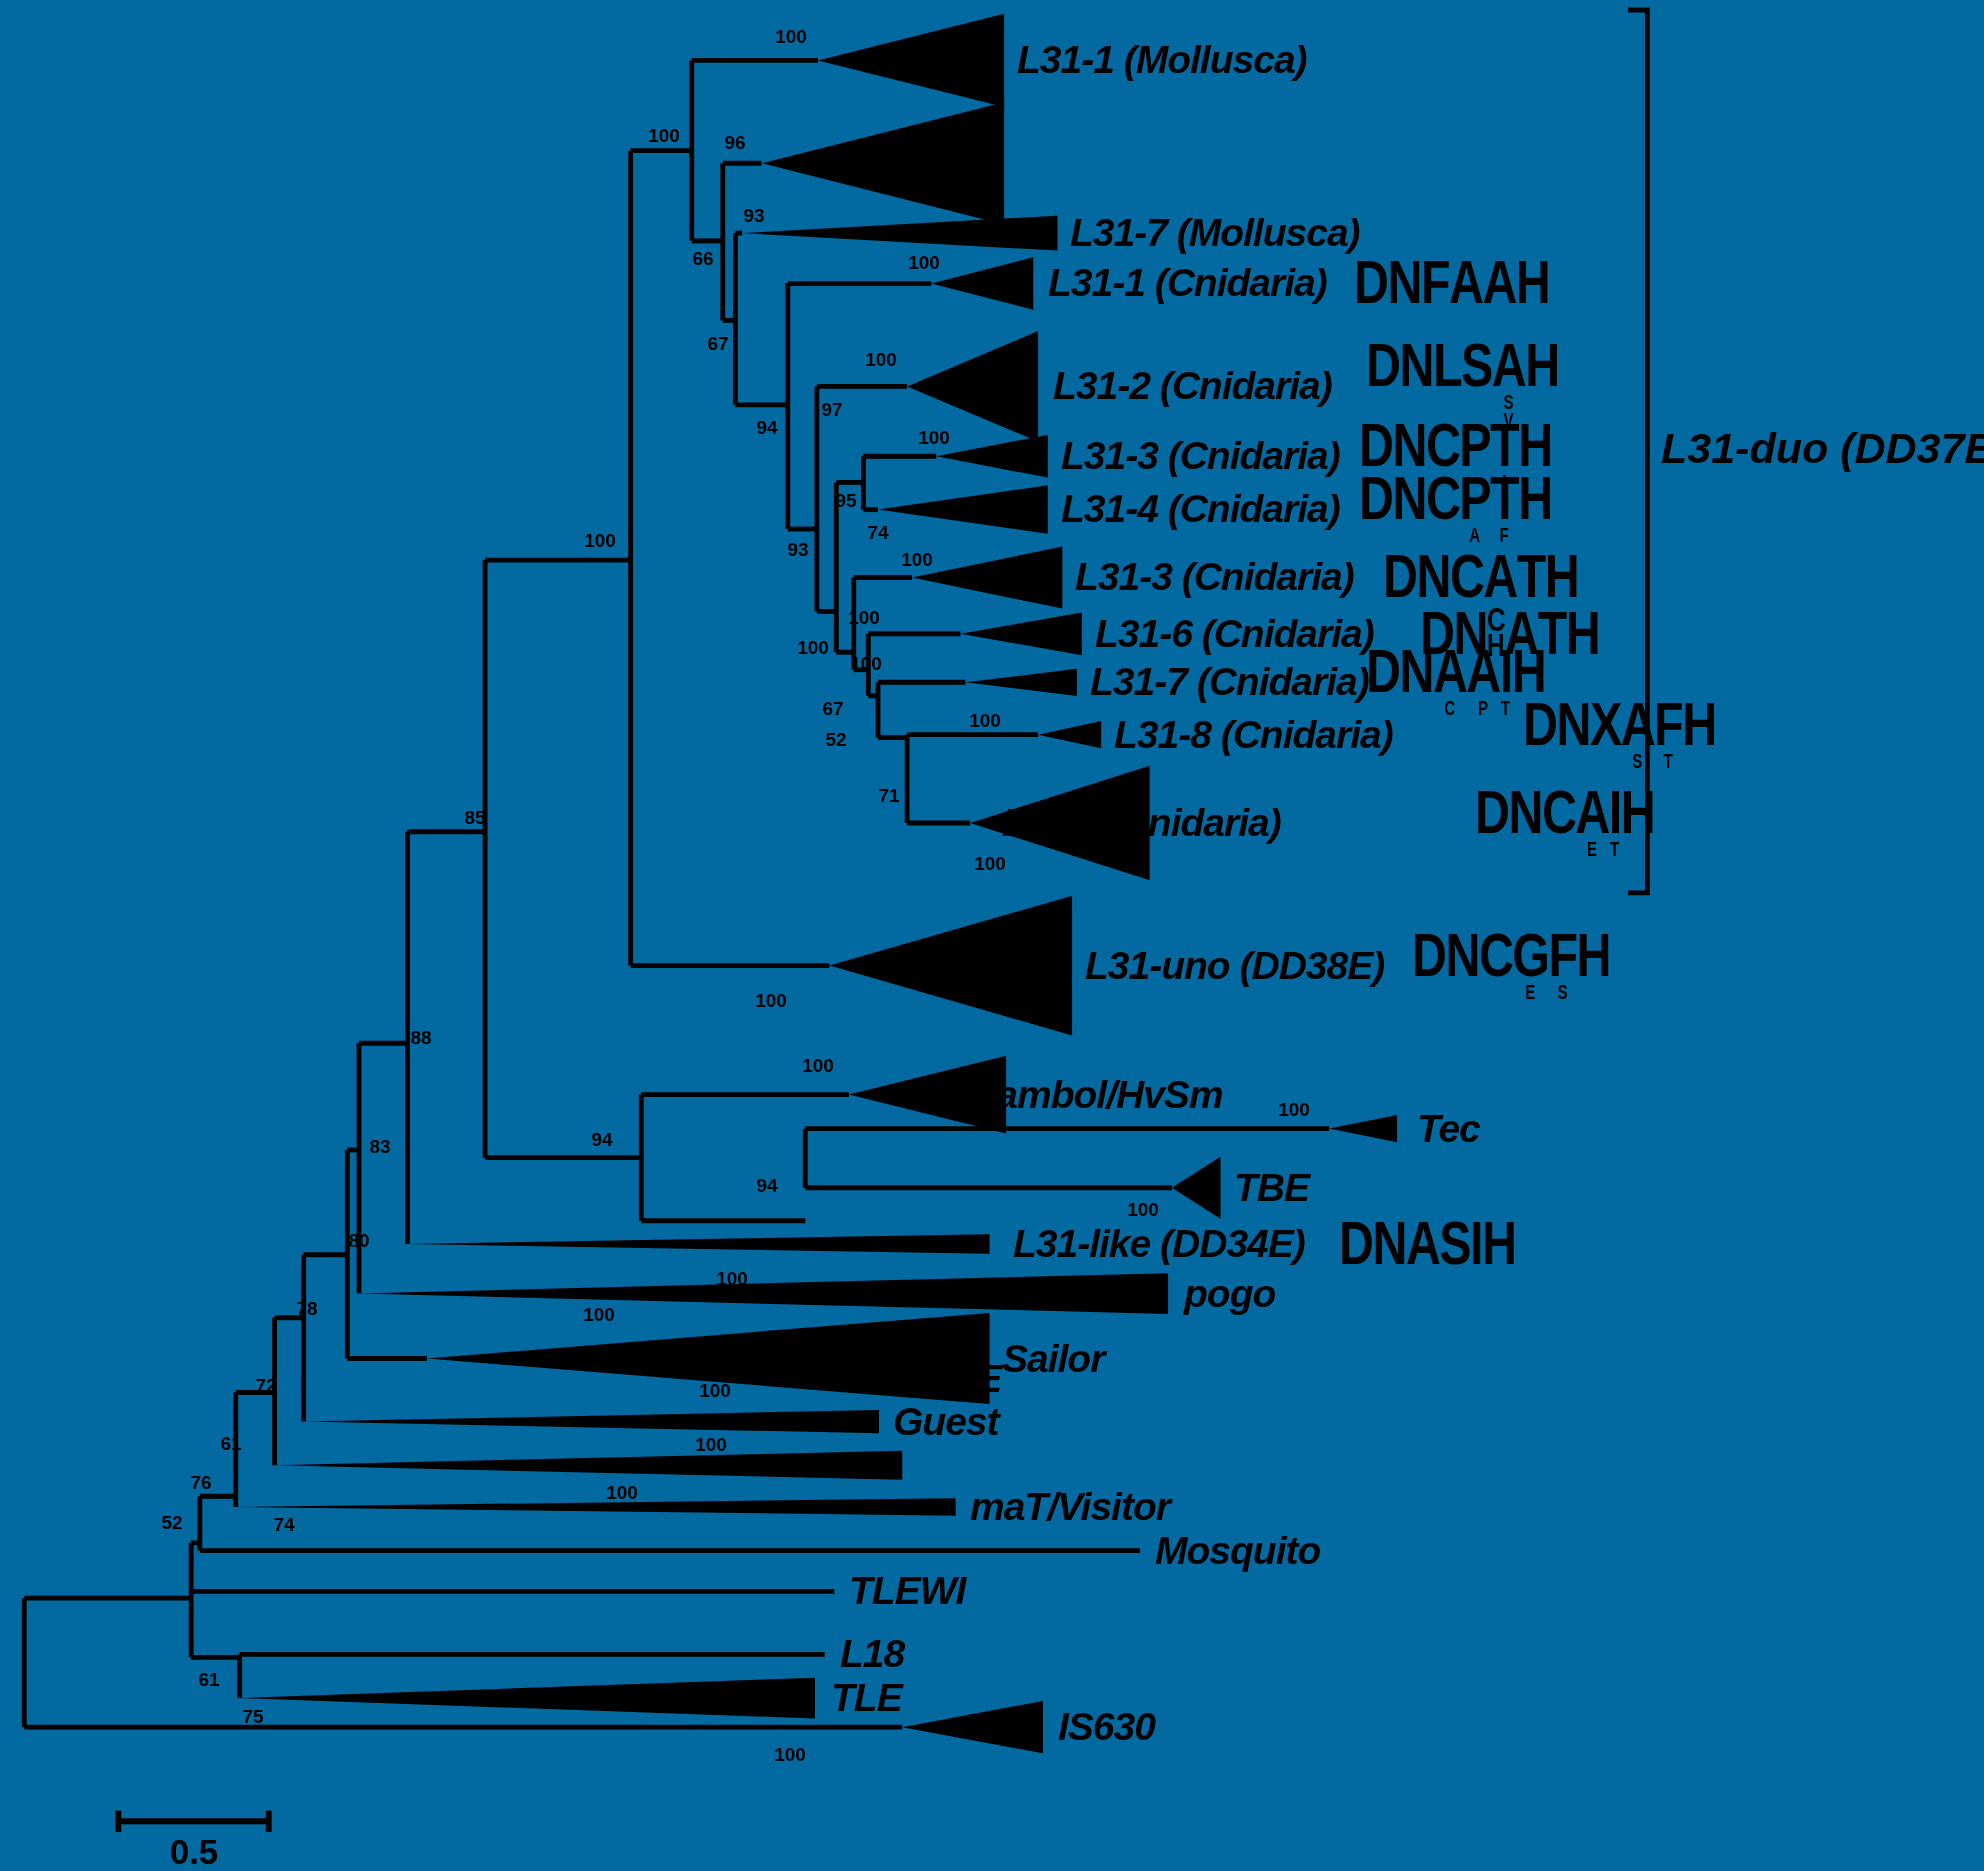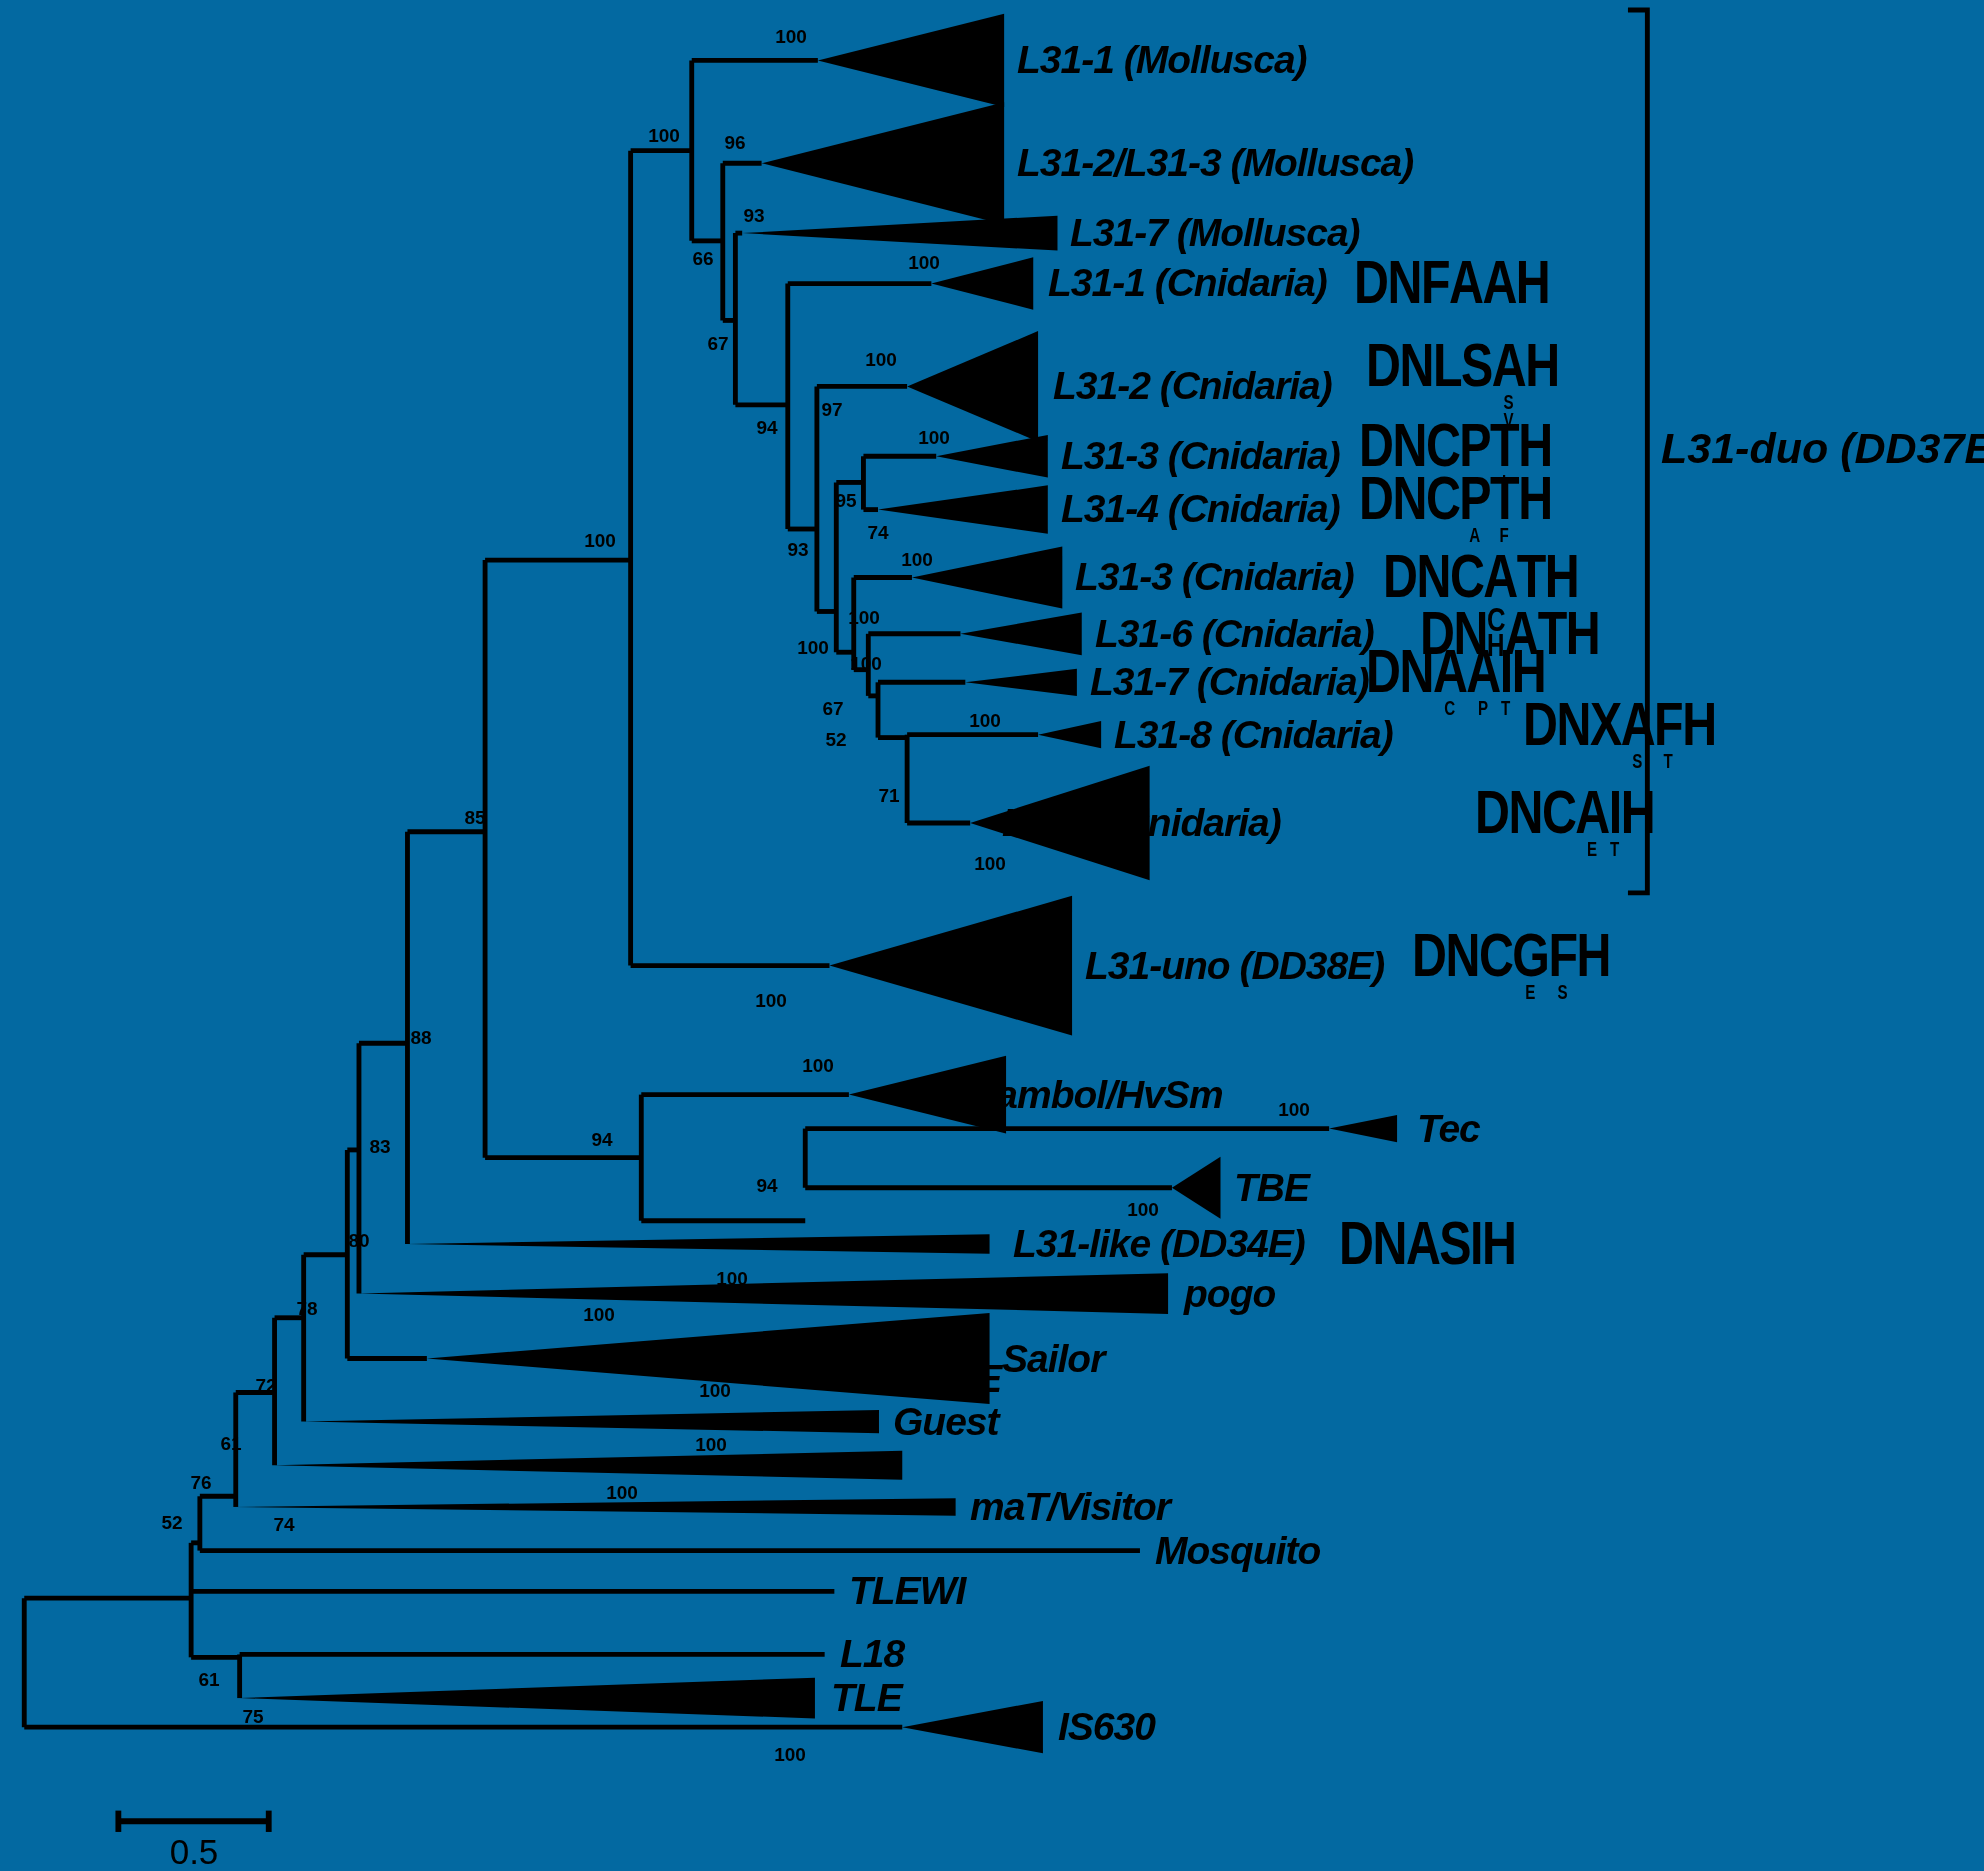--- a/index.html
+++ b/index.html
@@ -4,21 +4,21 @@
 <style>
   html,body{margin:0;padding:0;background:#fff;}
   #fig{position:relative;width:1984px;height:1872px;background:#0369a1;overflow:hidden;
        font-family:"Liberation Sans",sans-serif;color:#000;}
   #treesvg{position:absolute;left:0;top:0;}
   .tip{position:absolute;transform:translateY(-50%);font-weight:bold;font-style:italic;
        font-size:39px;white-space:nowrap;letter-spacing:-1px;}
   .sup{position:absolute;transform:translate(-50%,-50%);font-weight:bold;font-size:19px;}
   .bracket-label{position:absolute;transform:translateY(-50%);font-weight:bold;font-style:italic;
        font-size:43px;white-space:nowrap;}
-  .scale-label{position:absolute;transform:translate(-50%,0);font-weight:normal;font-size:35px;text-align:center;}
+  .scale-label{position:absolute;transform:translate(-50%,0);font-weight:bold;font-size:35px;text-align:center;}
   .logo{position:absolute;display:flex;align-items:flex-start;
         transform:translateY(-52%) scaleX(0.78);transform-origin:left center;}
   .stk{display:flex;flex-direction:column;align-items:center;}
   .stk .m{display:block;font-weight:bold;font-size:62px;line-height:0.88;letter-spacing:-1.9px;}
   .stk .m.even{font-size:33px;line-height:0.82;}
   .stk .s{display:block;font-weight:bold;font-size:19.4px;line-height:0.95;}
   .stk .s.even{font-size:31px;line-height:0.85;}
 </style>
 </head>
 <body>
@@ -130,21 +130,20 @@
       <path d="M1678,10 H1698 V920 H1678"></path>
     </g>
     <g stroke="#000" stroke-width="6" fill="none">
       <path d="M122,1877 H277"></path>
         <path d="M122,1866 V1888"></path>
         <path d="M277,1866 V1888"></path>
     </g>
   </svg>
 
   <div class="tip" style="left:1017px;top:60px">L31-1 (Mollusca)</div>
-  <div class="tip" style="left:1017px;top:163px">L31-2/L31-3 (Mollusca)</div>
   <div class="tip" style="left:1070px;top:233px">L31-7 (Mollusca)</div>
   <div class="tip" style="left:1048px;top:283px">L31-1 (Cnidaria)</div>
   <div class="tip" style="left:1053px;top:386px">L31-2 (Cnidaria)</div>
   <div class="tip" style="left:1061px;top:456px">L31-3 (Cnidaria)</div>
   <div class="tip" style="left:1061px;top:509px">L31-4 (Cnidaria)</div>
   <div class="tip" style="left:1075px;top:577px">L31-3 (Cnidaria)</div>
   <div class="tip" style="left:1095px;top:634px">L31-6 (Cnidaria)</div>
   <div class="tip" style="left:1090px;top:682px">L31-7 (Cnidaria)</div>
   <div class="tip" style="left:1114px;top:735px">L31-8 (Cnidaria)</div>
   <div class="tip" style="left:1002px;top:823px">L31-9 (Cnidaria)</div>

